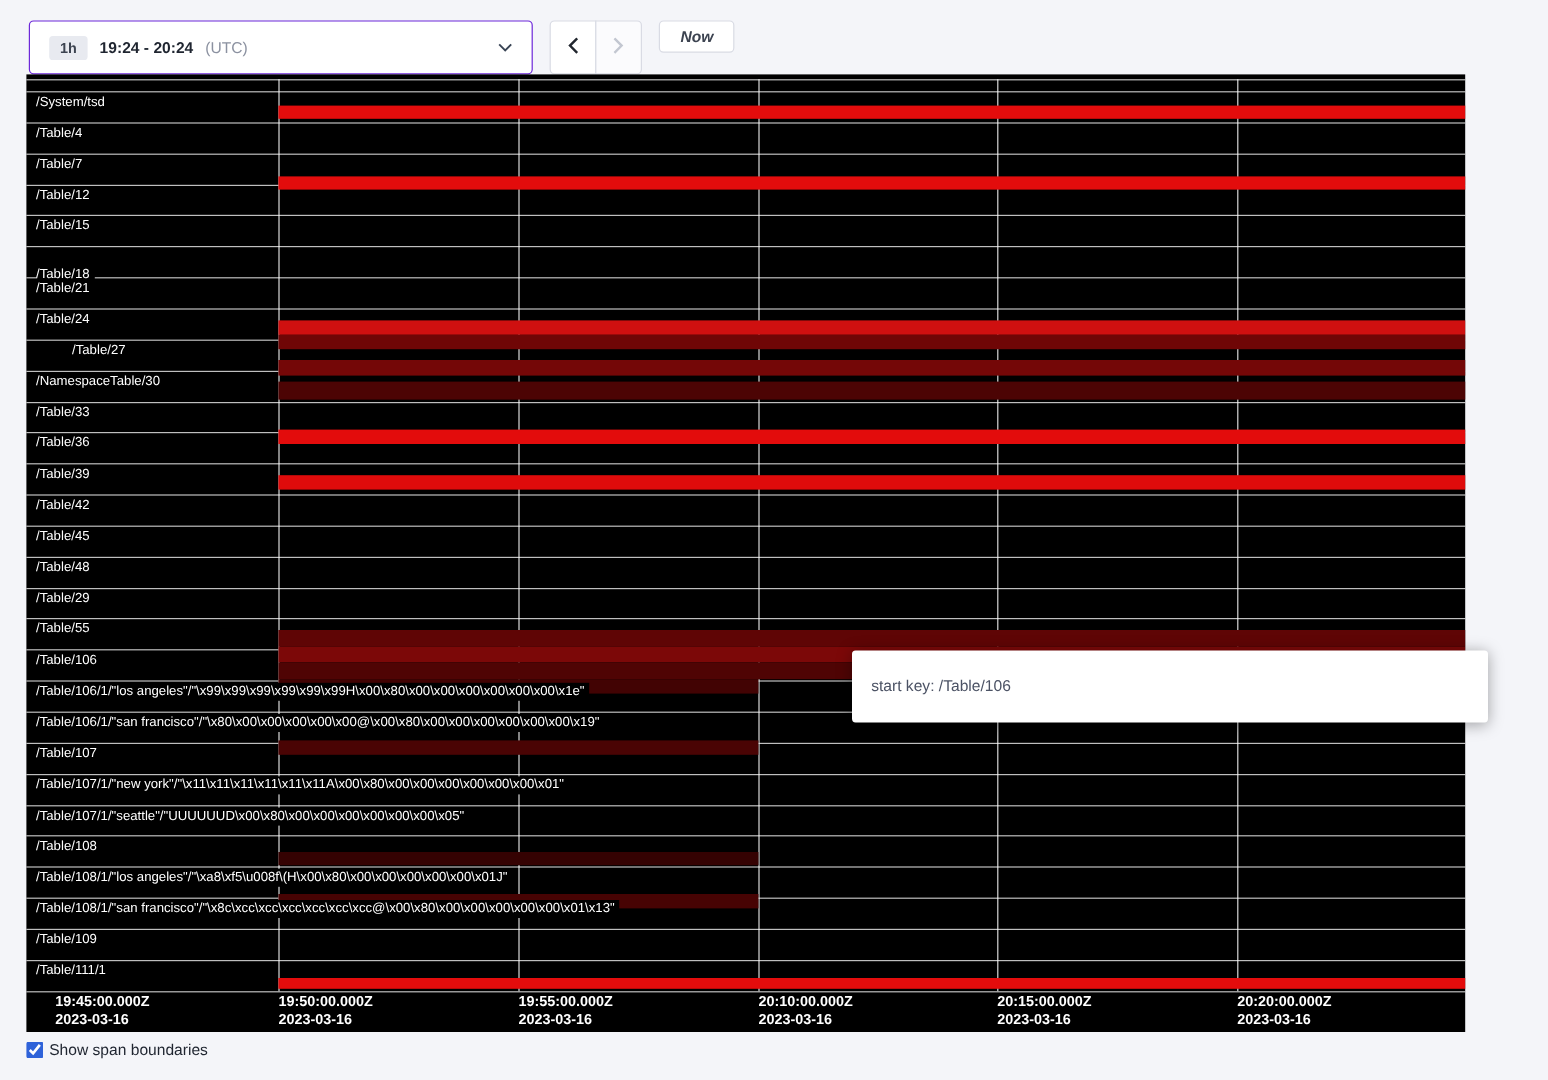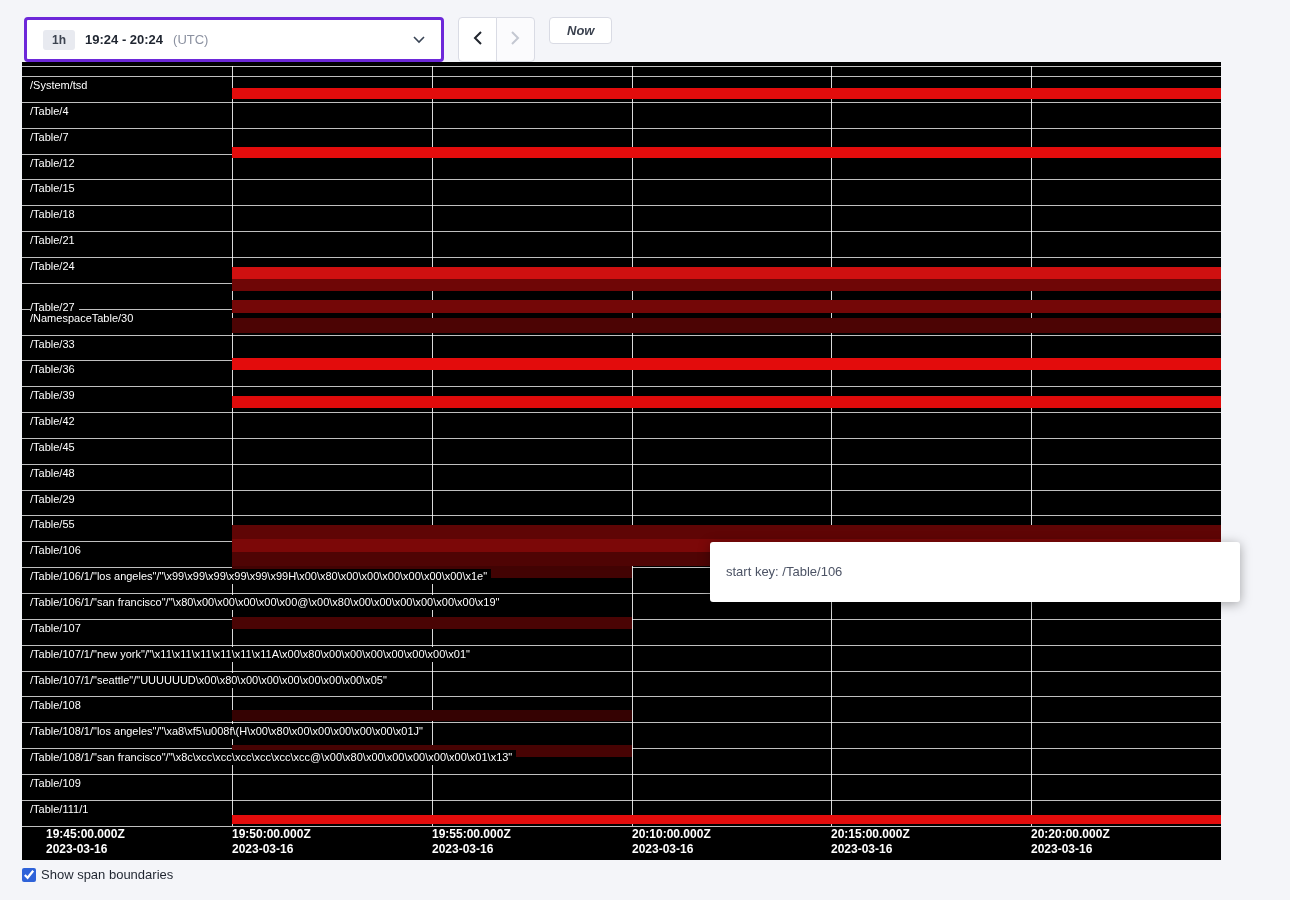--- a/index.html
+++ b/index.html
@@ -6,21 +6,21 @@
   html,body { margin:0; padding:0; }
   body {
     width:1290px; height:900px; position:relative; overflow:hidden;
     background:#f4f5f9;
     font-family:"Liberation Sans", sans-serif;
   }
 
   
   .topbar { position:absolute; left:24px; top:17px; height:45px; display:flex; gap:14px; }
   .range-select {
-    width:420px; height:45px; background:#fff; border:3px solid #6d28d9; border-radius:4px;
+    width:420px; height:45px; background:#fff; border:1px solid #6d28d9; border-radius:4px;
     display:flex; align-items:center; gap:10px; padding:0 16px; cursor:pointer;
   }
   .badge { background:#e8eaf0; color:#3c4350; font-size:12px; font-weight:bold; padding:3px 9px; border-radius:3px; }
   .range-main { font-size:13px; font-weight:bold; color:#1f2530; }
   .range-tz { font-size:13px; color:#8b91a0; }
   .chev { margin-left:auto; display:flex; }
   .btn-group { display:flex; height:45px; }
   .navbtn {
     width:39px; height:45px; background:#fff; border:1px solid #d9dbe4;
     display:flex; align-items:center; justify-content:center; cursor:pointer; padding:0;
@@ -118,27 +118,27 @@
     <div class="row-label" style="top: 16px;">/System/tsd</div>
     <div class="hline" style="top: 40px;"></div>
     <div class="row-label" style="top: 42px;">/Table/4</div>
     <div class="hline" style="top: 66px;"></div>
     <div class="row-label" style="top: 68px;">/Table/7</div>
     <div class="hline" style="top: 92px;"></div>
     <div class="row-label" style="top: 94px;">/Table/12</div>
     <div class="hline" style="top: 117px;"></div>
     <div class="row-label" style="top: 119px;">/Table/15</div>
     <div class="hline" style="top: 143px;"></div>
-    <div class="row-label" style="top: 145px;">/Table/18</div>
+    <div class="row-label" style="top: 160px;">/Table/18</div>
     <div class="hline" style="top: 169px;"></div>
     <div class="row-label" style="top: 171px;">/Table/21</div>
     <div class="hline" style="top: 195px;"></div>
     <div class="row-label" style="top: 197px;">/Table/24</div>
     <div class="hline" style="top: 221px;"></div>
-    <div class="row-label" style="top: 238px;">/Table/27</div>
+    <div class="row-label" style="top: 223px; margin-left: 30px;">/Table/27</div>
     <div class="hline" style="top: 247px;"></div>
     <div class="row-label" style="top: 249px;">/NamespaceTable/30</div>
     <div class="hline" style="top: 273px;"></div>
     <div class="row-label" style="top: 275px;">/Table/33</div>
     <div class="hline" style="top: 298px;"></div>
     <div class="row-label" style="top: 300px;">/Table/36</div>
     <div class="hline" style="top: 324px;"></div>
     <div class="row-label" style="top: 326px;">/Table/39</div>
     <div class="hline" style="top: 350px;"></div>
     <div class="row-label" style="top: 352px;">/Table/42</div>

